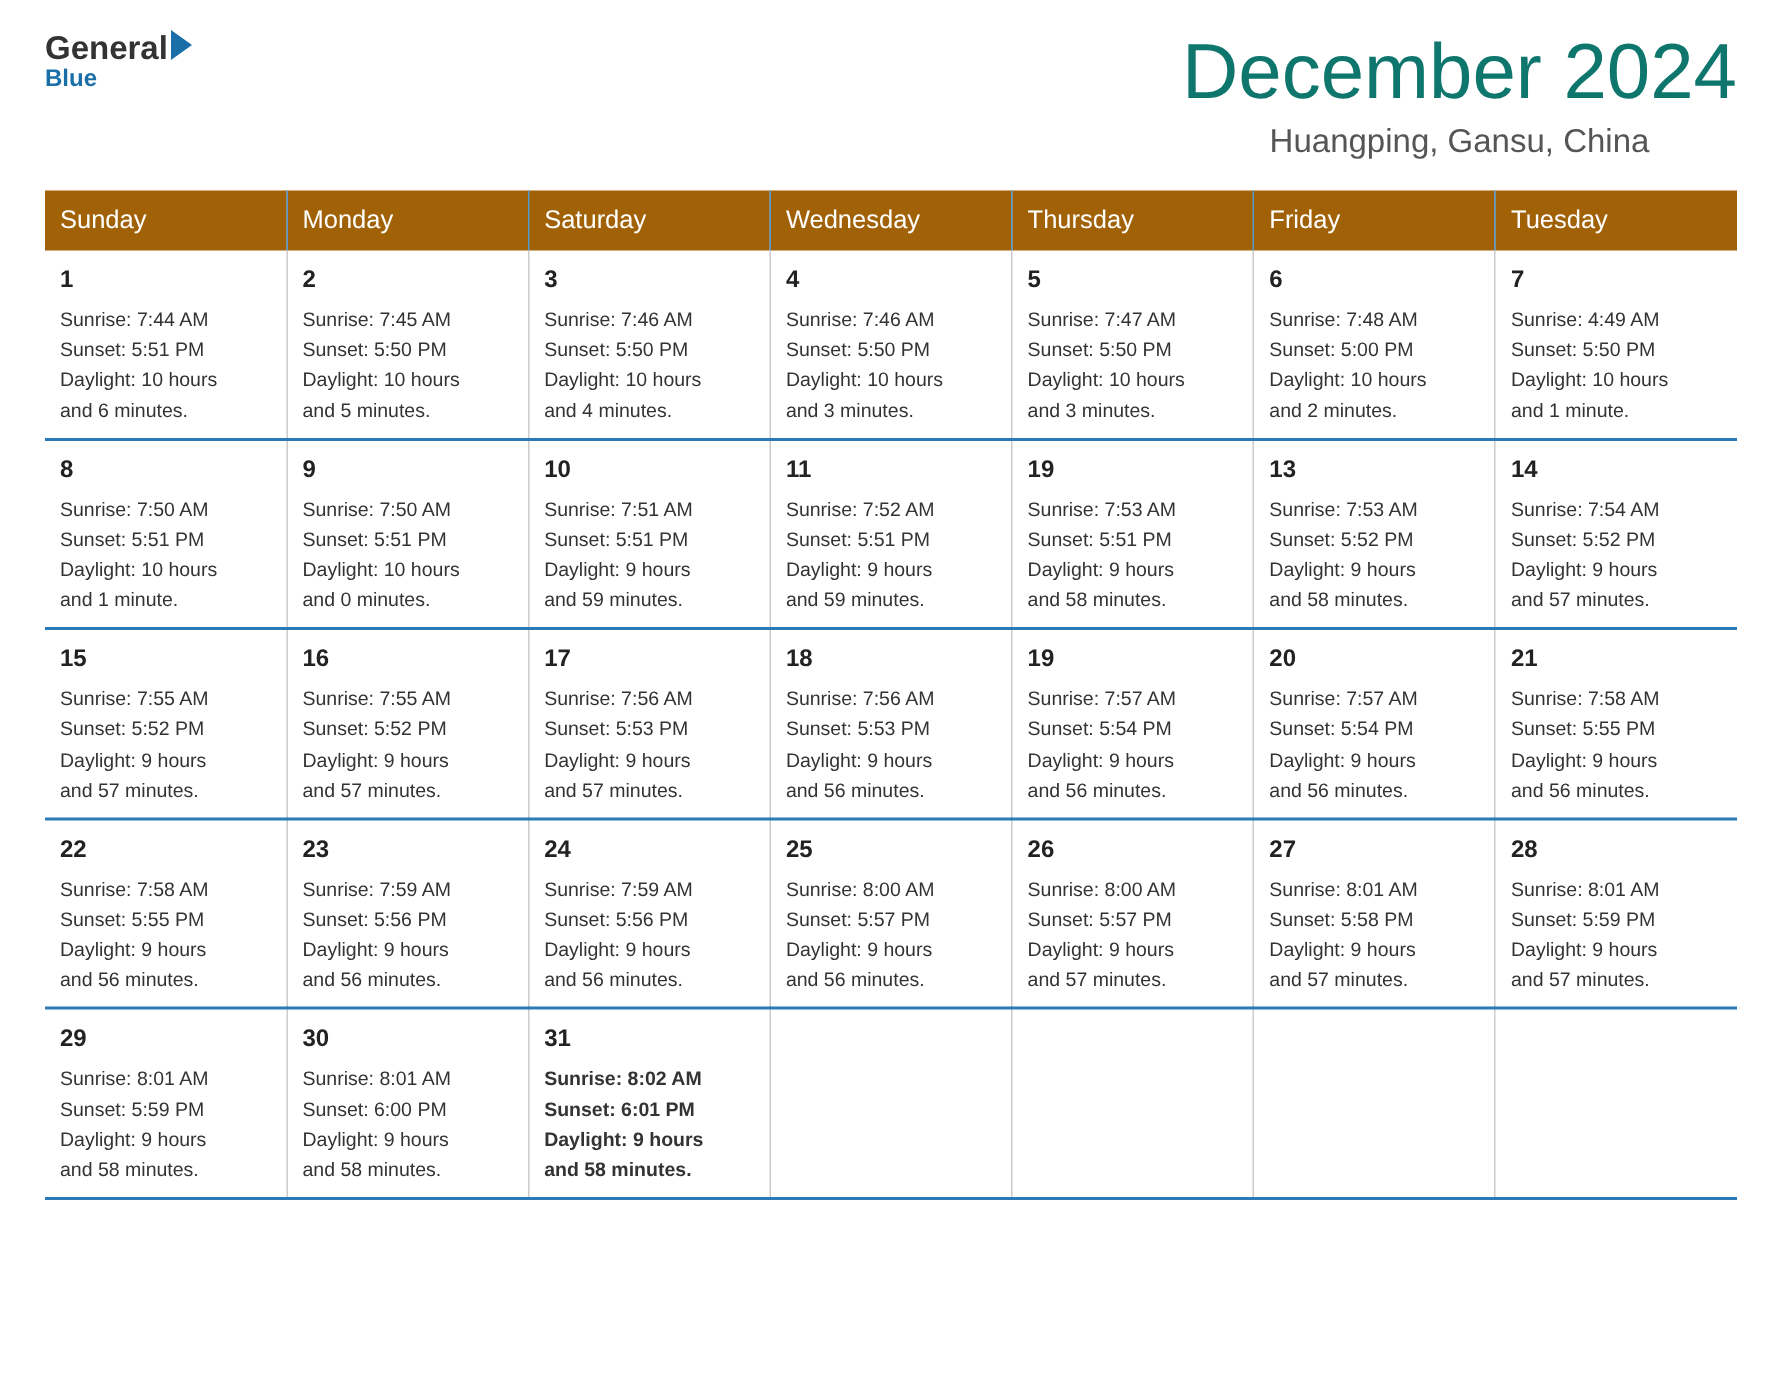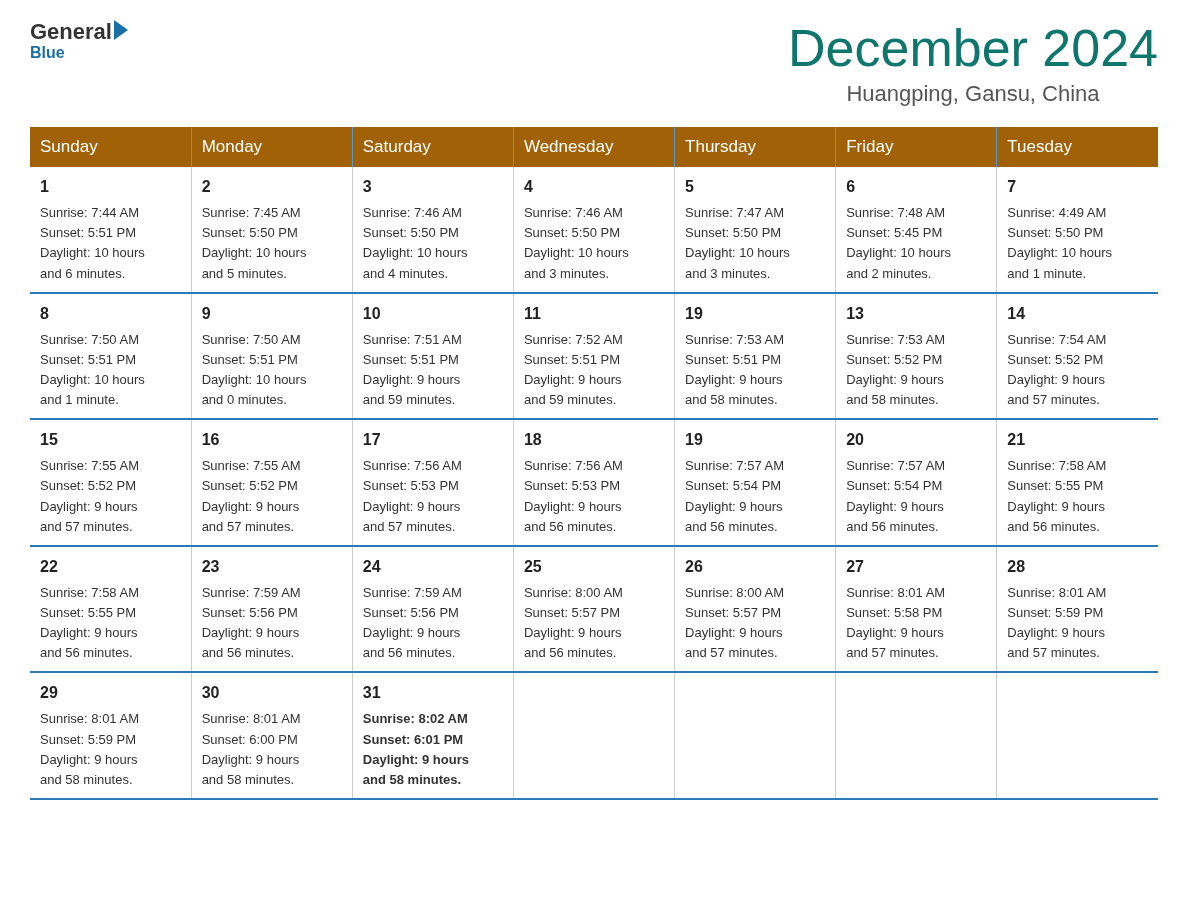--- a/index.html
+++ b/index.html
@@ -165,21 +165,21 @@
         <td>
           <span class="day-number">5</span>
           <div class="day-info" style="white-space: pre-line;">Sunrise: 7:47 AM
 Sunset: 5:50 PM
 Daylight: 10 hours
 and 3 minutes.</div>
         </td>
         <td>
           <span class="day-number">6</span>
           <div class="day-info" style="white-space: pre-line;">Sunrise: 7:48 AM
-Sunset: 5:45 PM
+Sunset: 5:00 PM
 Daylight: 10 hours
 and 2 minutes.</div>
         </td>
         <td>
           <span class="day-number">7</span>
           <div class="day-info" style="white-space: pre-line;">Sunrise: 4:49 AM
 Sunset: 5:50 PM
 Daylight: 10 hours
 and 1 minute.</div>
         </td>

